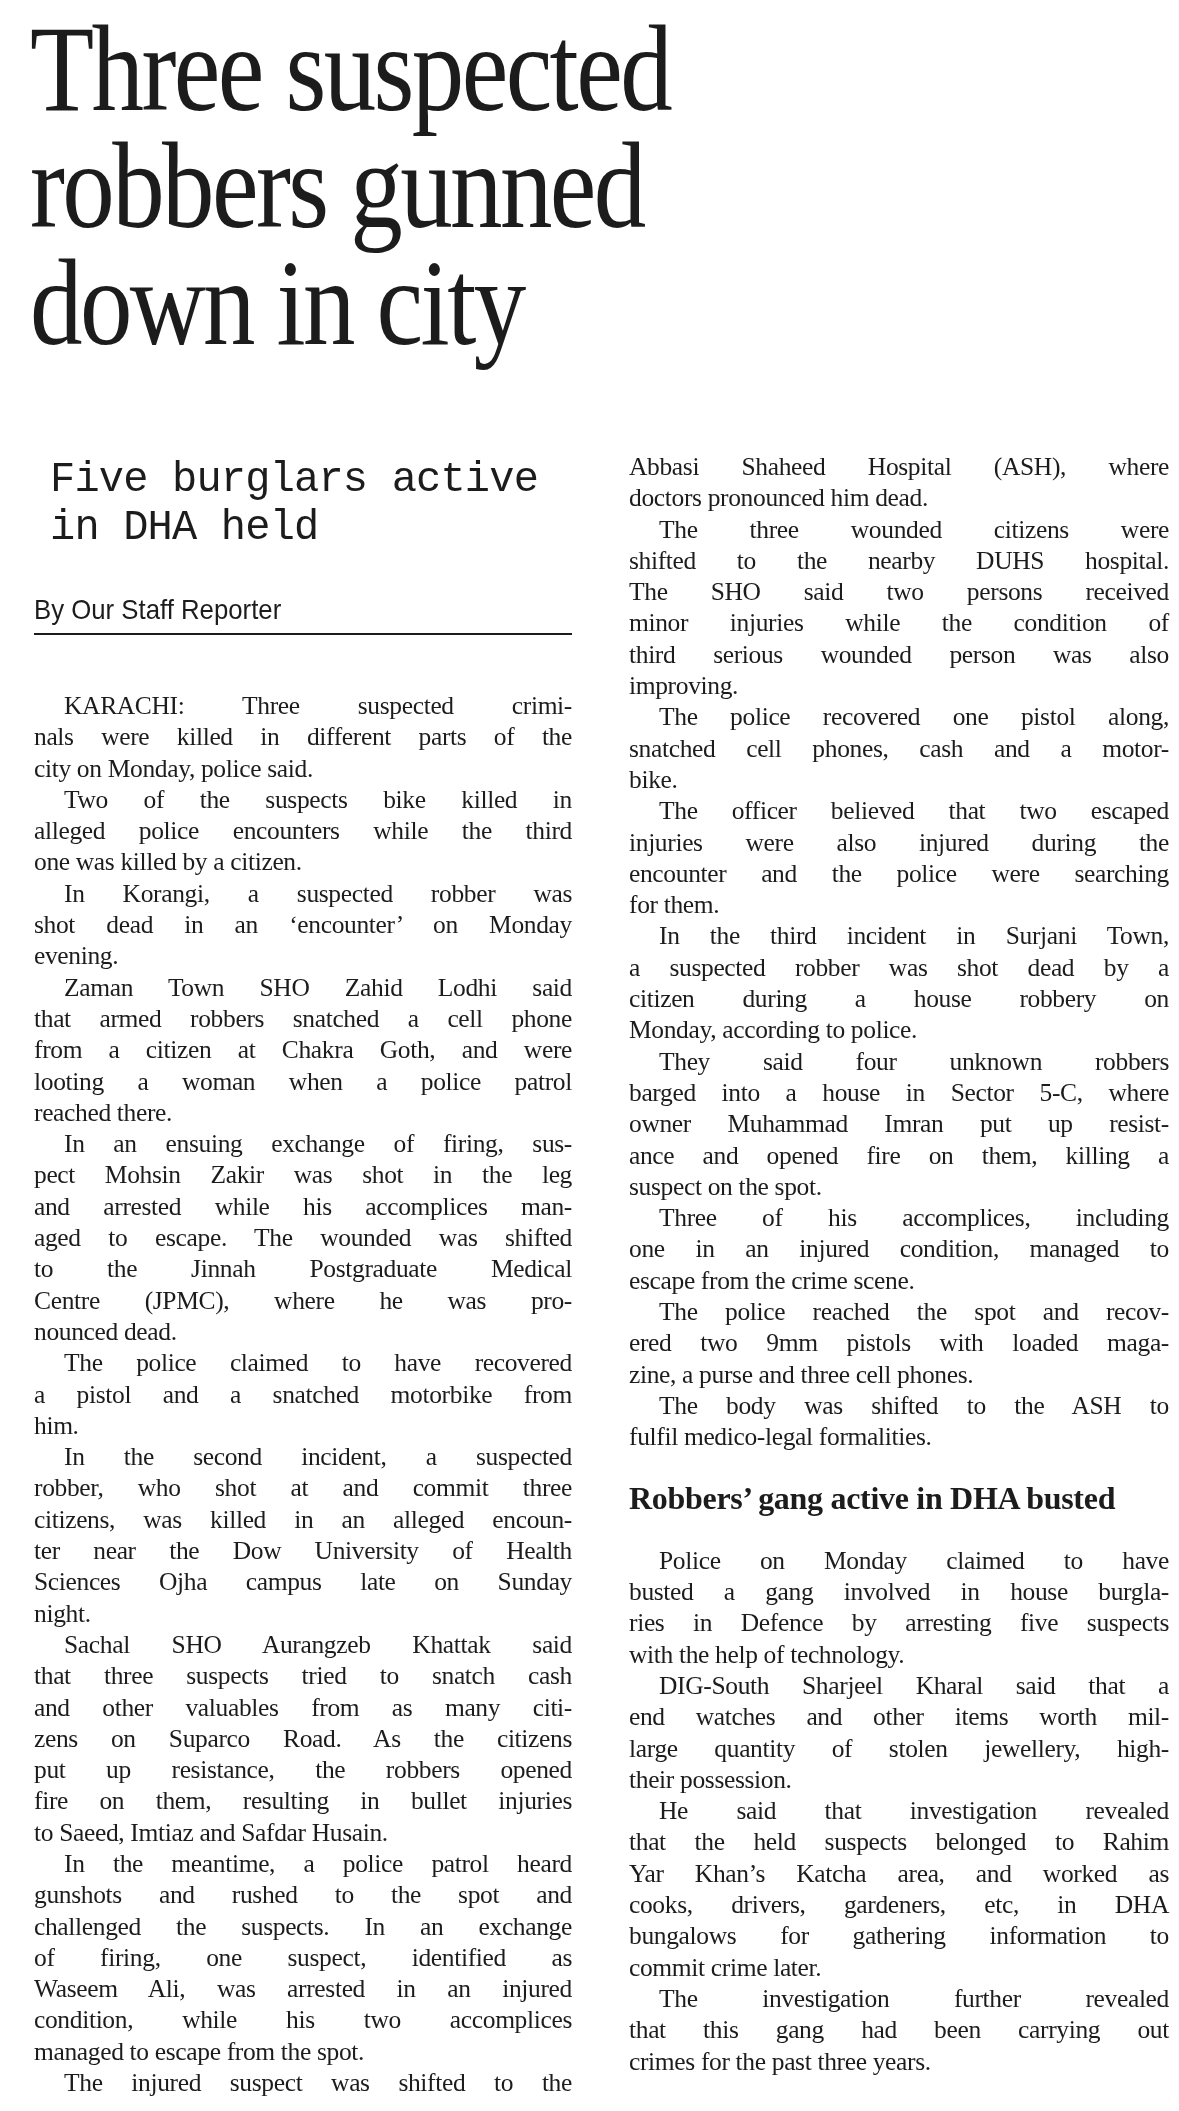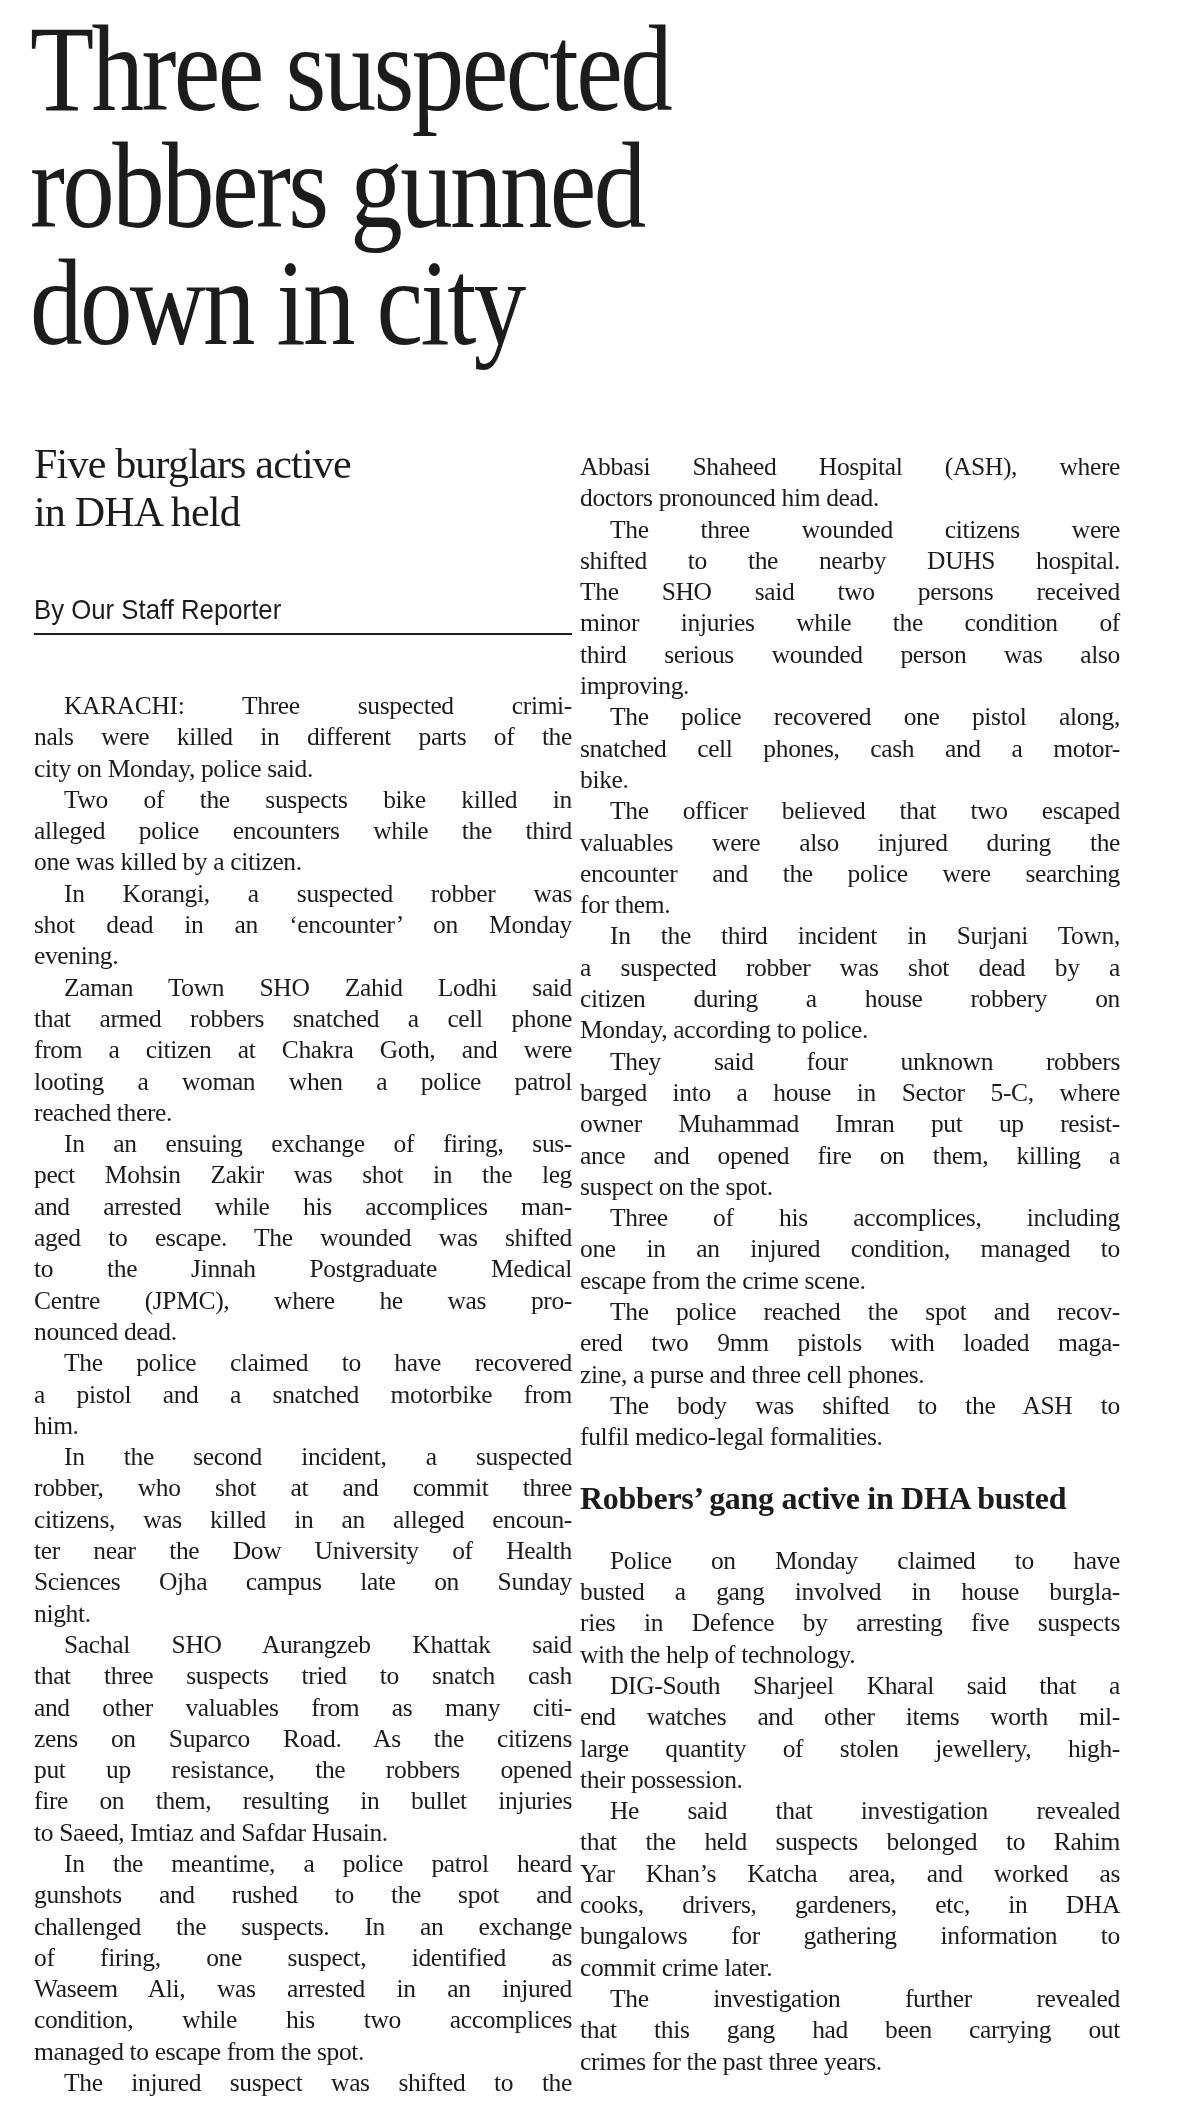--- a/index.html
+++ b/index.html
@@ -7,41 +7,41 @@
   .headline {
     position: absolute; left: 30px; top: 10px; width: 1000px;
     font-family: "Liberation Serif", "DejaVu Serif", serif;
     font-size: 122px; line-height: 117px; letter-spacing: -3px;
     transform: scaleX(0.86); transform-origin: left top;
     color: #1c1c1c; margin: 0; font-weight: normal;
   }
   .headline .hl-line { display: block; white-space: nowrap; }
   .subhead {
     position: absolute; left: 34px; top: 440px; width: 540px;
-    font-family: Liberation Serif, serif;
+    font-family: Liberation Mono, monospace;
     font-size: 42px; line-height: 48px; letter-spacing: -0.8px;
-    color: #1c1c1c; margin: 0; font-weight: normal;
+    color: #1c1c1c; margin: 16px; font-weight: normal;
   }
   .subhead .sh-line { display: block; white-space: nowrap; }
   .byline {
     position: absolute; left: 34px; top: 594px; width: 538px;
     font-family: "Liberation Sans", "DejaVu Sans", sans-serif;
     font-size: 28px; line-height: 32px; color: #1c1c1c;
     transform: scaleX(0.92); transform-origin: left top;
   }
   .byline-rule {
     position: absolute; left: 34px; top: 633px; width: 538px; height: 2px; background: #1c1c1c;
   }
   .col {
     position: absolute;
     font-family: "Liberation Serif", "DejaVu Serif", serif;
     font-size: 25.5px; line-height: 31.3px; color: #1c1c1c;
   }
   .col-left { left: 34px; top: 690px; width: 538px; }
-  .col-right { left: 580px; top: 451px; width: 540px; }
+  .col-right { left: 629px; top: 451px; width: 540px; }
   .line {
     display: block; white-space: nowrap; text-align: justify; text-align-last: justify;
     height: 31.3px; overflow: visible; letter-spacing: -0.35px;
   }
   .line.last { text-align-last: left; }
   .line.indent { padding-left: 30px; font-family: Liberation Serif, serif; }
   .rhead {
     font-family: "Liberation Serif", "DejaVu Serif", serif;
     font-weight: bold; font-size: 32px; line-height: 31.3px; color: #1c1c1c;
     letter-spacing: -0.3px; white-space: nowrap;
@@ -146,21 +146,21 @@
       <span class="line">third serious wounded person was also</span>
       <span class="line last">improving.</span>
     </div>
     <div>
       <span class="line indent">The police recovered one pistol along,</span>
       <span class="line">snatched cell phones, cash and a motor-</span>
       <span class="line last">bike.</span>
     </div>
     <div>
       <span class="line indent">The officer believed that two escaped</span>
-      <span class="line">valuables were also injured during the</span>
+      <span class="line">injuries were also injured during the</span>
       <span class="line">encounter and the police were searching</span>
       <span class="line last">for them.</span>
     </div>
     <div>
       <span class="line indent">In the third incident in Surjani Town,</span>
       <span class="line">a suspected robber was shot dead by a</span>
       <span class="line">citizen during a house robbery on</span>
       <span class="line last">Monday, according to police.</span>
     </div>
     <div>

